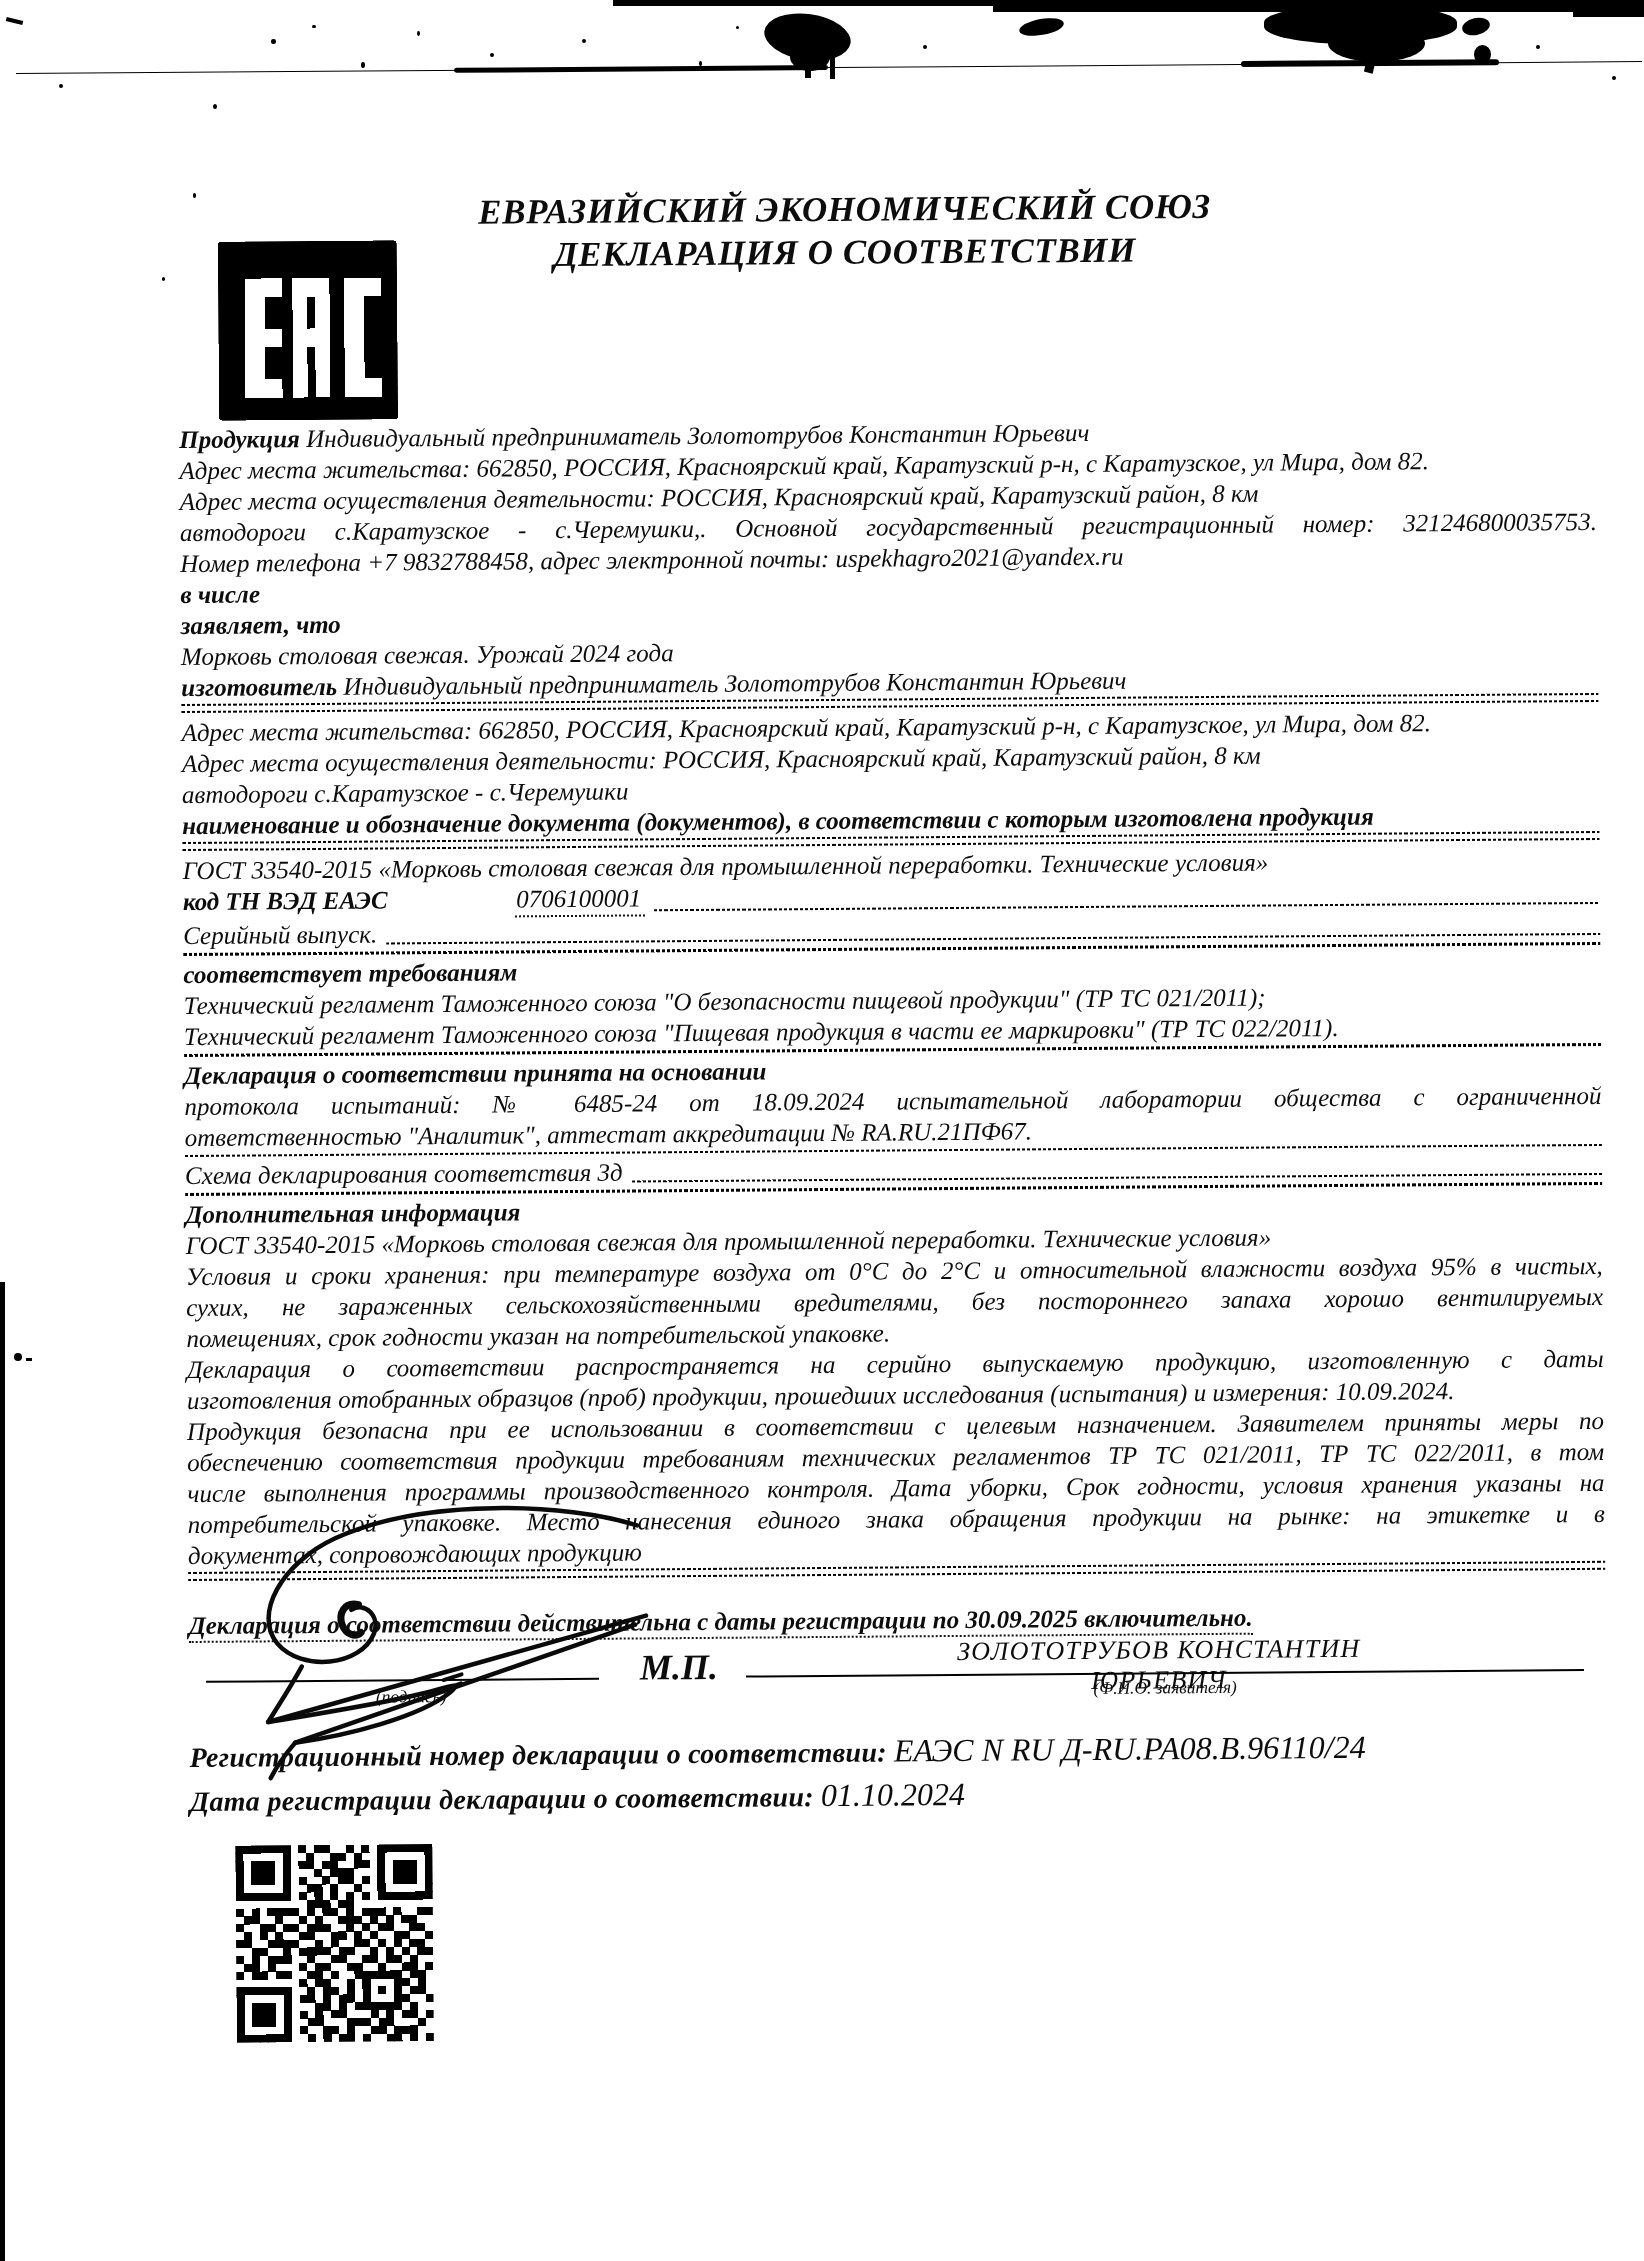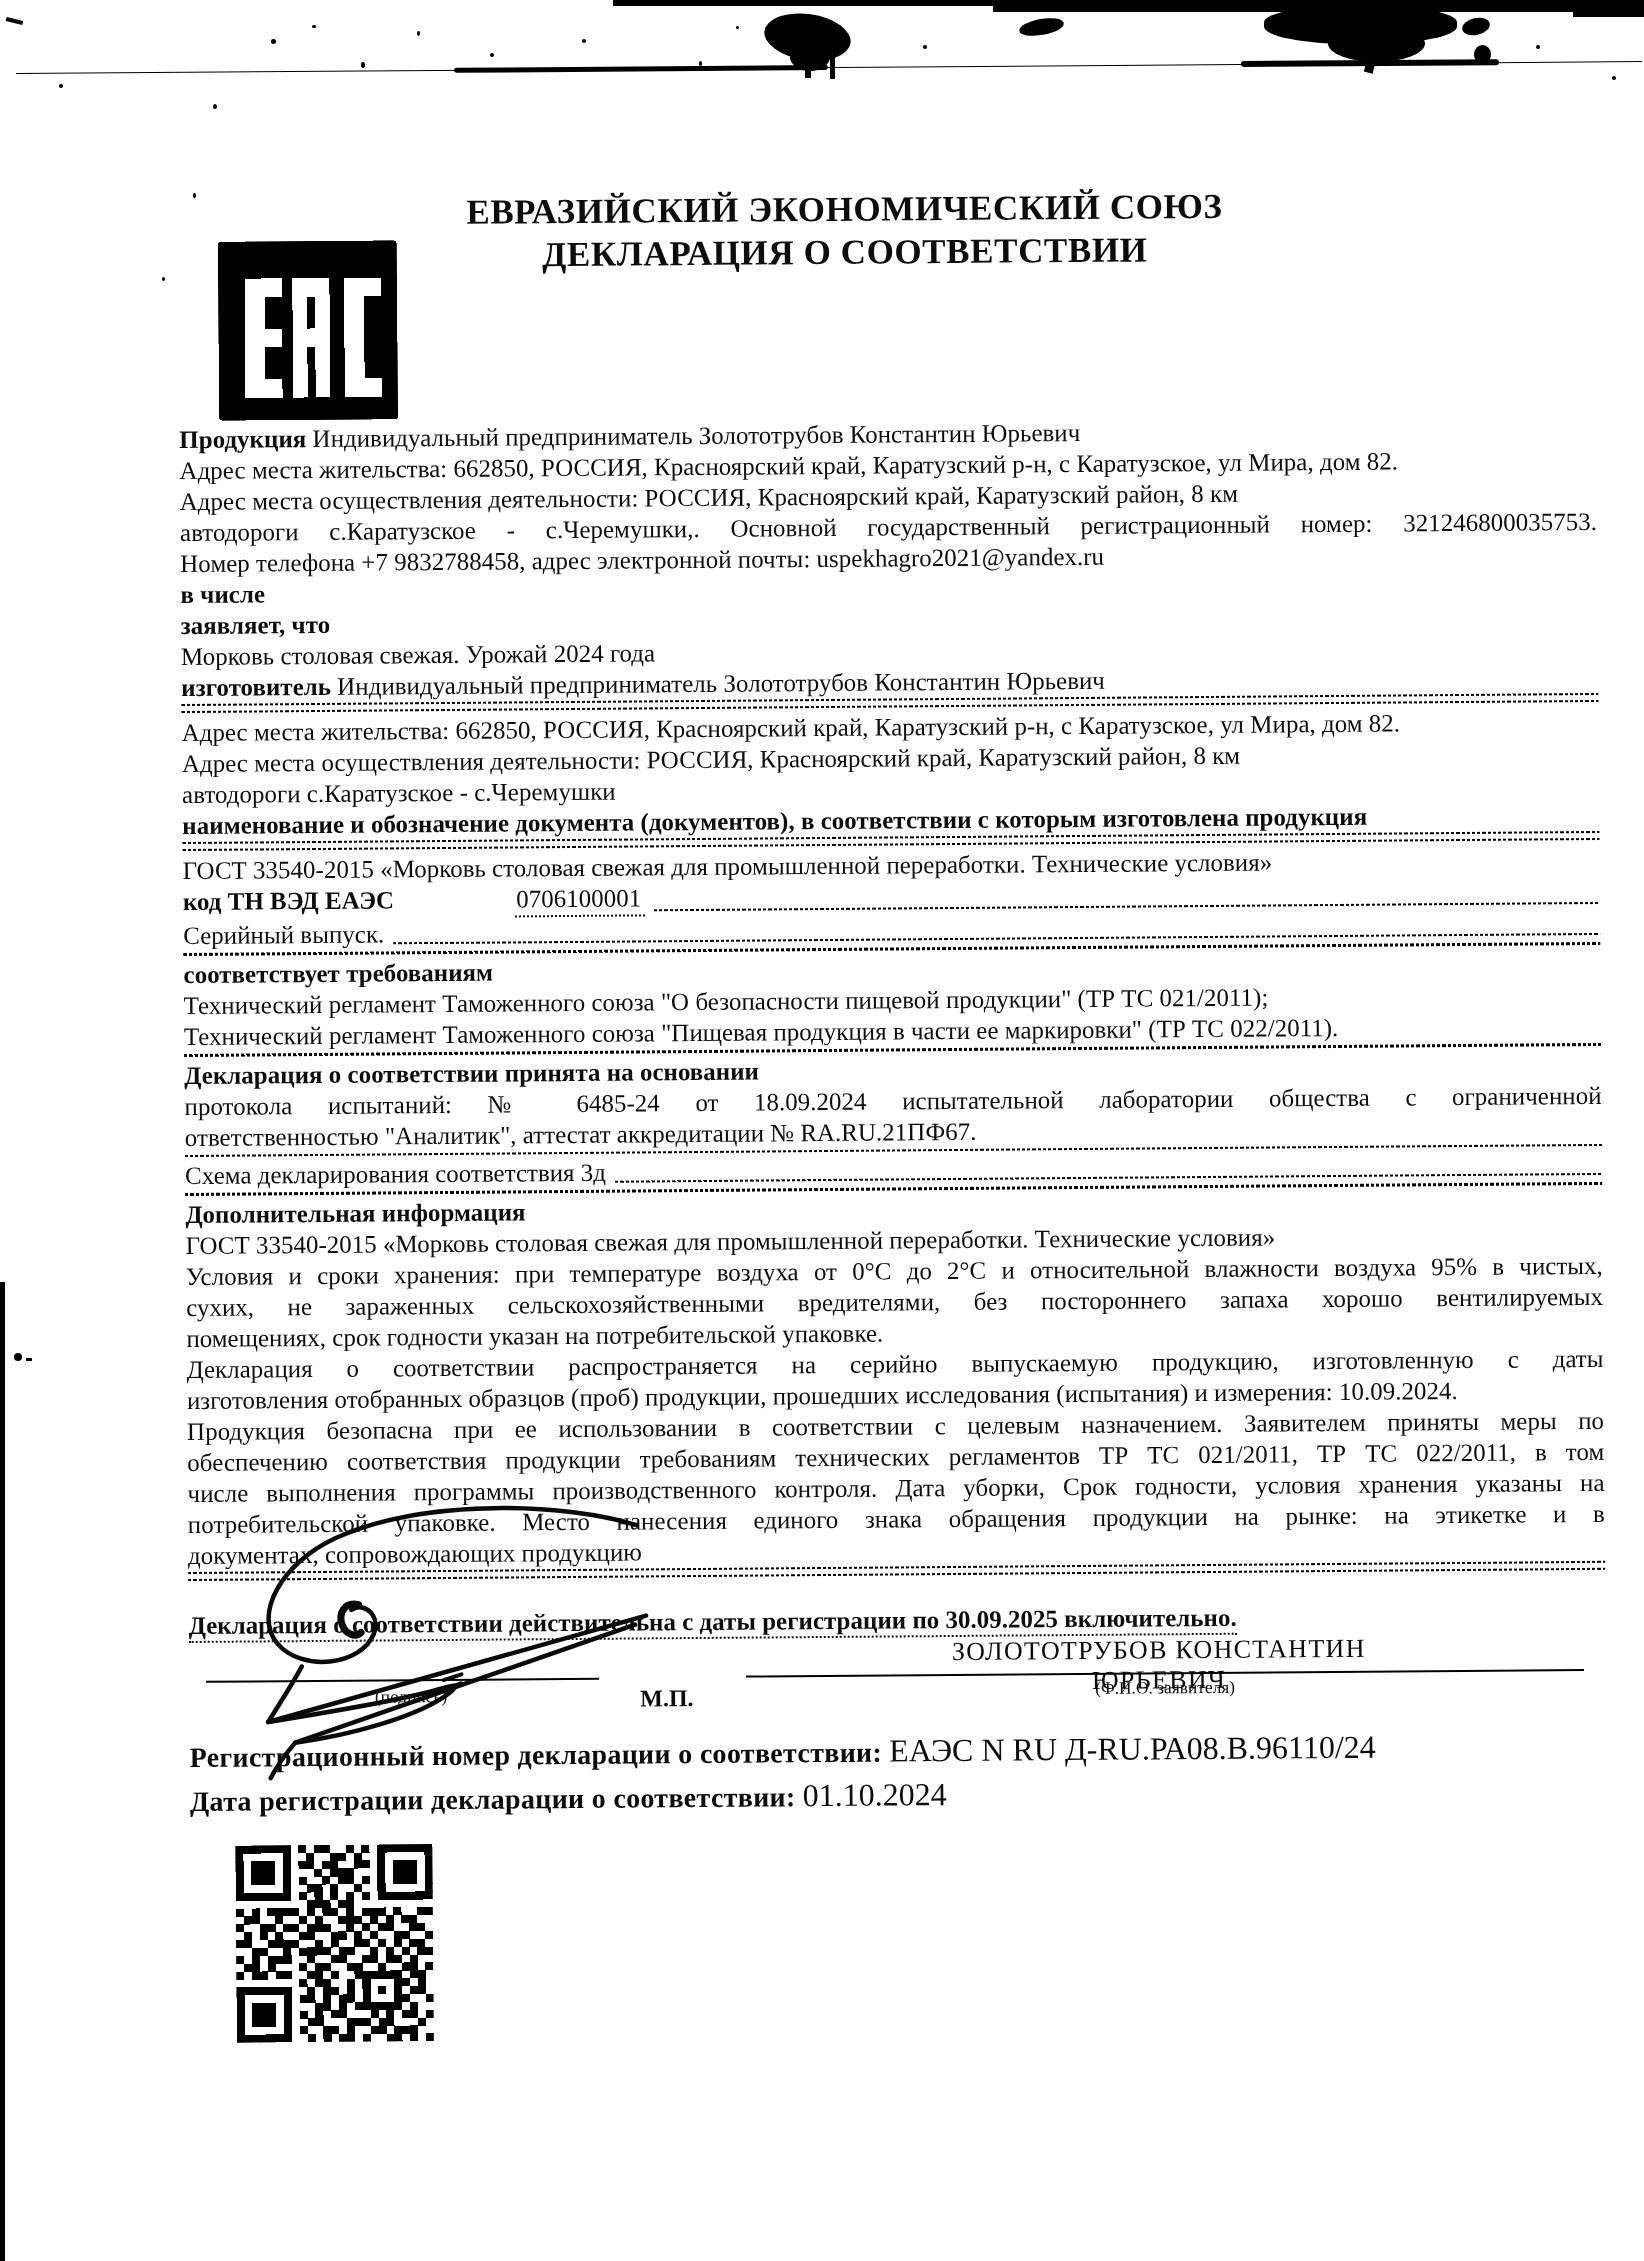--- a/index.html
+++ b/index.html
@@ -1,18 +1,18 @@
 <!DOCTYPE html>
 <html style="font-size:10.3px"><head>
 <meta charset="utf-8">
 <style>
   html,body{margin:0;padding:0;background:#777;}
   .page{
     position:relative;width:1644px;height:2261px;background:#ffffff;
-    overflow:hidden;font-family:"Liberation Serif","DejaVu Serif",serif;color:#0d0d0d;
+    overflow:hidden;font-family:"Liberation Serif","DejaVu Serif",serif;color:#0d0d0d;font-style:italic;
   }
   .content{position:absolute;left:0;top:0;width:1644px;height:2261px;
     transform:rotate(-0.45deg);transform-origin:50% 46%;}
   
   .eac-logo{position:absolute;left:224px;top:237px;width:179px;height:179px;}
   .titles{position:absolute;left:335px;top:188px;width:1032px;text-align:center;
     font-weight:bold;font-size:35px;line-height:43px;letter-spacing:0.6px;}
   
   .doc-body{position:absolute;left:184px;top:419px;width:1417px;font-size:25px;}
   .line{line-height:31px;white-space:nowrap;}
@@ -24,21 +24,21 @@
   .rule2{margin:1.3px 0 2.6px 0;}
   .rule2 .r{height:1.9px;margin-bottom:4.5px;
     background:repeating-linear-gradient(90deg,#000 0 3.2px,transparent 3.2px 5.2px);}
   .spacer{height:24.5px;}
   .flexline{display:flex;}
   .fill{flex:1;height:2.6px;align-self:flex-end;margin:0 0 5.2px 9px;
     background:repeating-linear-gradient(90deg,#000 0 3.2px,transparent 3.2px 5.2px);}
   .codelabel{display:inline-block;width:332px;font-weight:bold;}
   .codeval{border-bottom:2.6px dotted #111;padding:0 3.9px 1.3px 1.3px;}
   
-  .mp{position:absolute;left:635px;top:1684px;font-size:24px;font-weight:bold;}
+  .mp{position:absolute;left:635px;top:1645px;font-size:36px;font-weight:bold;}
   .sig-name{position:absolute;left:883px;top:1638px;width:542px;text-align:center;
     font-size:26px;letter-spacing:1.3px;}
   .name-line{position:absolute;left:741px;top:1675px;width:838px;border-top:2.6px solid #000;}
   .fio-cap{position:absolute;left:999px;top:1680px;width:322px;text-align:center;font-size:17.4px;}
   .sign-line{position:absolute;left:201px;top:1676px;width:393px;border-top:2.6px solid #000;}
   .sign-cap{position:absolute;left:303px;top:1683px;width:206px;text-align:center;font-size:17.4px;}
   
   .reg1{position:absolute;left:184px;top:1733px;font-size:28px;}
   .reg2{position:absolute;left:184px;top:1777px;font-size:28px;}
   .reg1 .b,.reg2 .b{letter-spacing:0.3px;}

